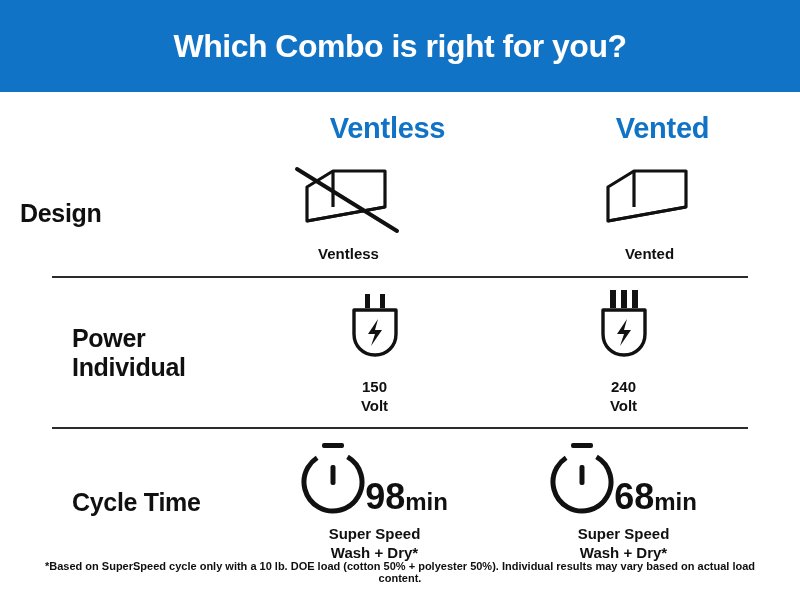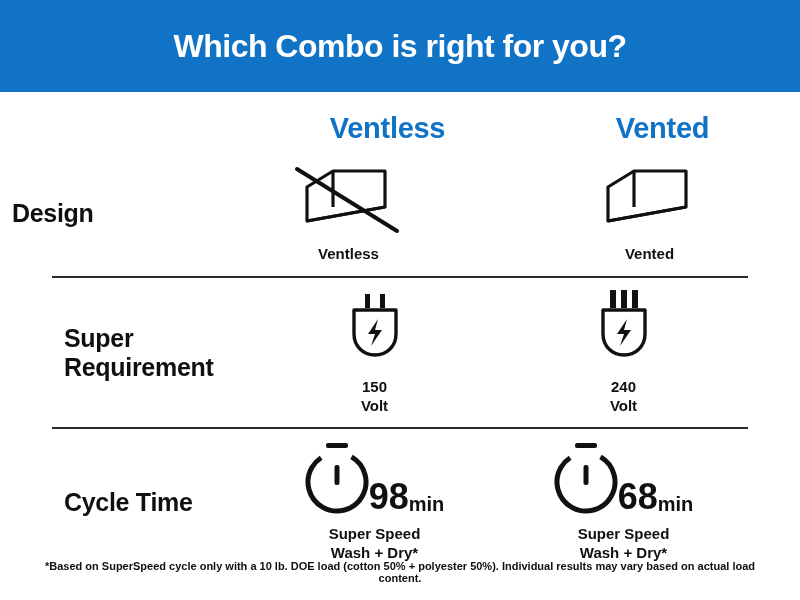--- a/index.html
+++ b/index.html
@@ -62,21 +62,21 @@
     align-items: center;
     box-sizing: border-box;
   }
   .row.with-rule {
     border-top: 2px solid #2b2b2b;
     margin: 0 52px;
   }
   .row .label-col {
     width: 198px;
     flex: 0 0 198px;
-    padding-left: 12px;
+    padding-left: 20px;
     box-sizing: border-box;
   }
   .row-label {
     font-size: 25px;
     font-weight: bold;
     line-height: 1.15;
     letter-spacing: -0.3px;
   }
   .cell {
     flex: 1 1 0;
@@ -107,21 +107,21 @@
   }
   .timer-number {
     font-size: 36px;
     font-weight: bold;
     line-height: 1;
     position: relative;
     left: -6px;
     bottom: 4px;
   }
   .timer-unit {
-    font-size: 20px;
+    font-size: 24px;
     font-weight: bold;
     line-height: 1;
     position: relative;
     left: -6px;
     bottom: 5px;
     margin-top: 48px;
   }
   
   .footnote {
     position: absolute;
@@ -179,22 +179,22 @@
           <path d="M14 60 L92 46" stroke="#111" stroke-width="3.2" stroke-linejoin="round"></path>
           <path d="M40 10 L40 46" stroke="#111" stroke-width="3.2"></path>
         </svg>
       </div>
       <div class="cell-caption">Vented</div>
     </div>
   </div>
 
   <div class="row with-rule">
     <div class="label-col">
-      <div class="row-label">Super</div>
-      <div class="row-label">Requirement</div>
+      <div class="row-label">Power</div>
+      <div class="row-label">Individual</div>
     </div>
 
     <div class="cell">
       <div class="icon-box">
         <svg width="70" height="84" viewBox="0 0 70 84" fill="none" xmlns="http://www.w3.org/2000/svg">
           <rect x="25" y="6" width="5" height="14" fill="#111"></rect>
           <rect x="40" y="6" width="5" height="14" fill="#111"></rect>
           <path d="M14 22 L56 22 L56 46 C56 58 47 67 35 67 C23 67 14 58 14 46 Z" stroke="#111" stroke-width="3.4" stroke-linejoin="round" fill="#fff"></path>
           <path d="M38 31 L28 46 L35 46 L31 58 L42 42 L35 42 Z" fill="#111"></path>
         </svg>

